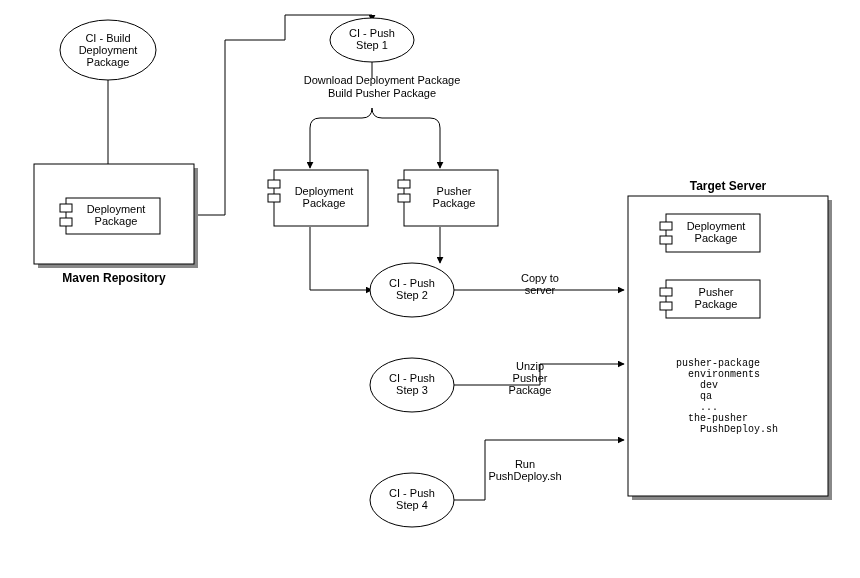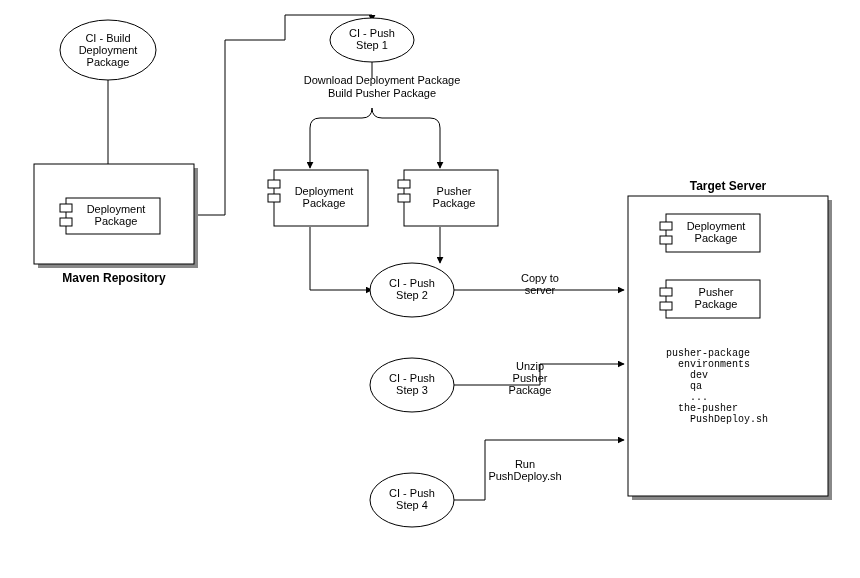--- a/index.html
+++ b/index.html
@@ -137,21 +137,21 @@
     <text class="lbl" x="530" y="370">Unzip</text>
     <text class="lbl" x="530" y="382">Pusher</text>
     <text class="lbl" x="530" y="394">Package</text>
   </g>
   <g>
     <text class="lbl" x="525" y="468">Run</text>
     <text class="lbl" x="525" y="480">PushDeploy.sh</text>
   </g>
 
   <foreignObject x="660" y="342" width="170" height="150">
-    <pre xmlns="http://www.w3.org/1999/xhtml" class="mono" style="margin:6px">pusher-package
+    <pre xmlns="http://www.w3.org/1999/xhtml" class="mono" style="margin:16px">pusher-package
   environments
     dev
     qa
     ...
   the-pusher
     PushDeploy.sh</pre>
   </foreignObject>
 </svg>
 
 </body></html>

